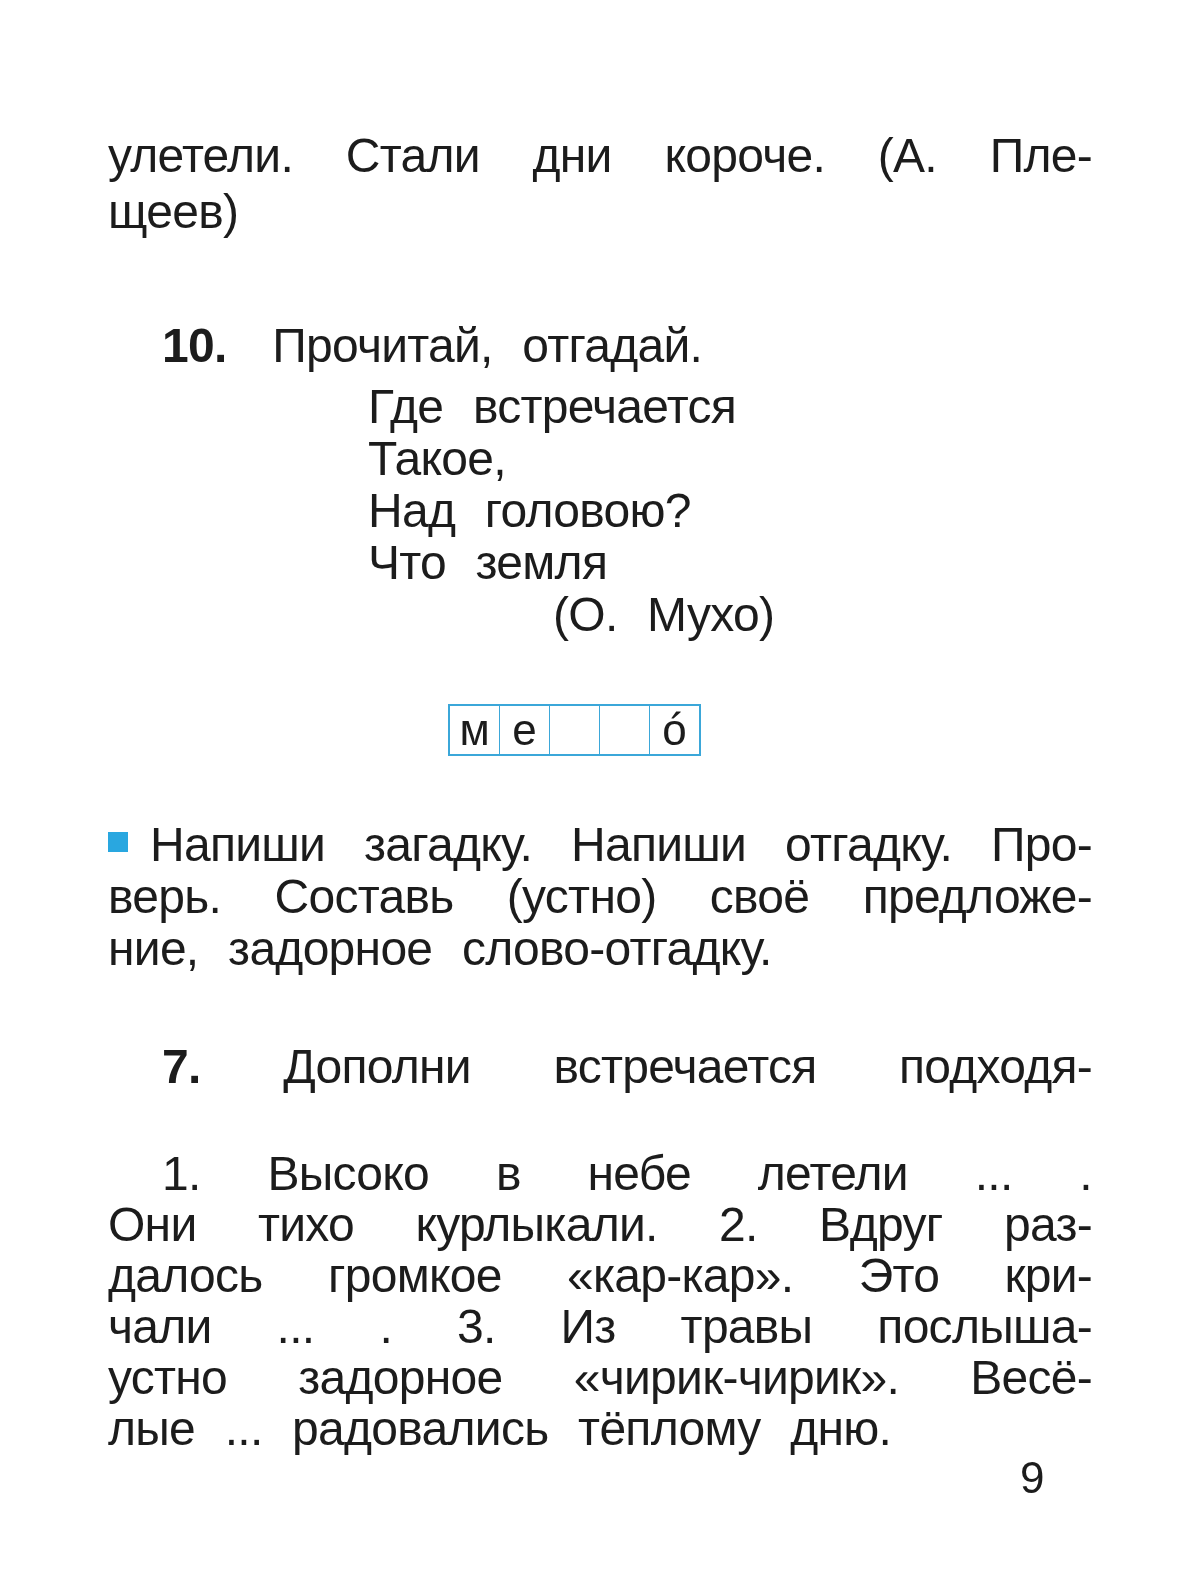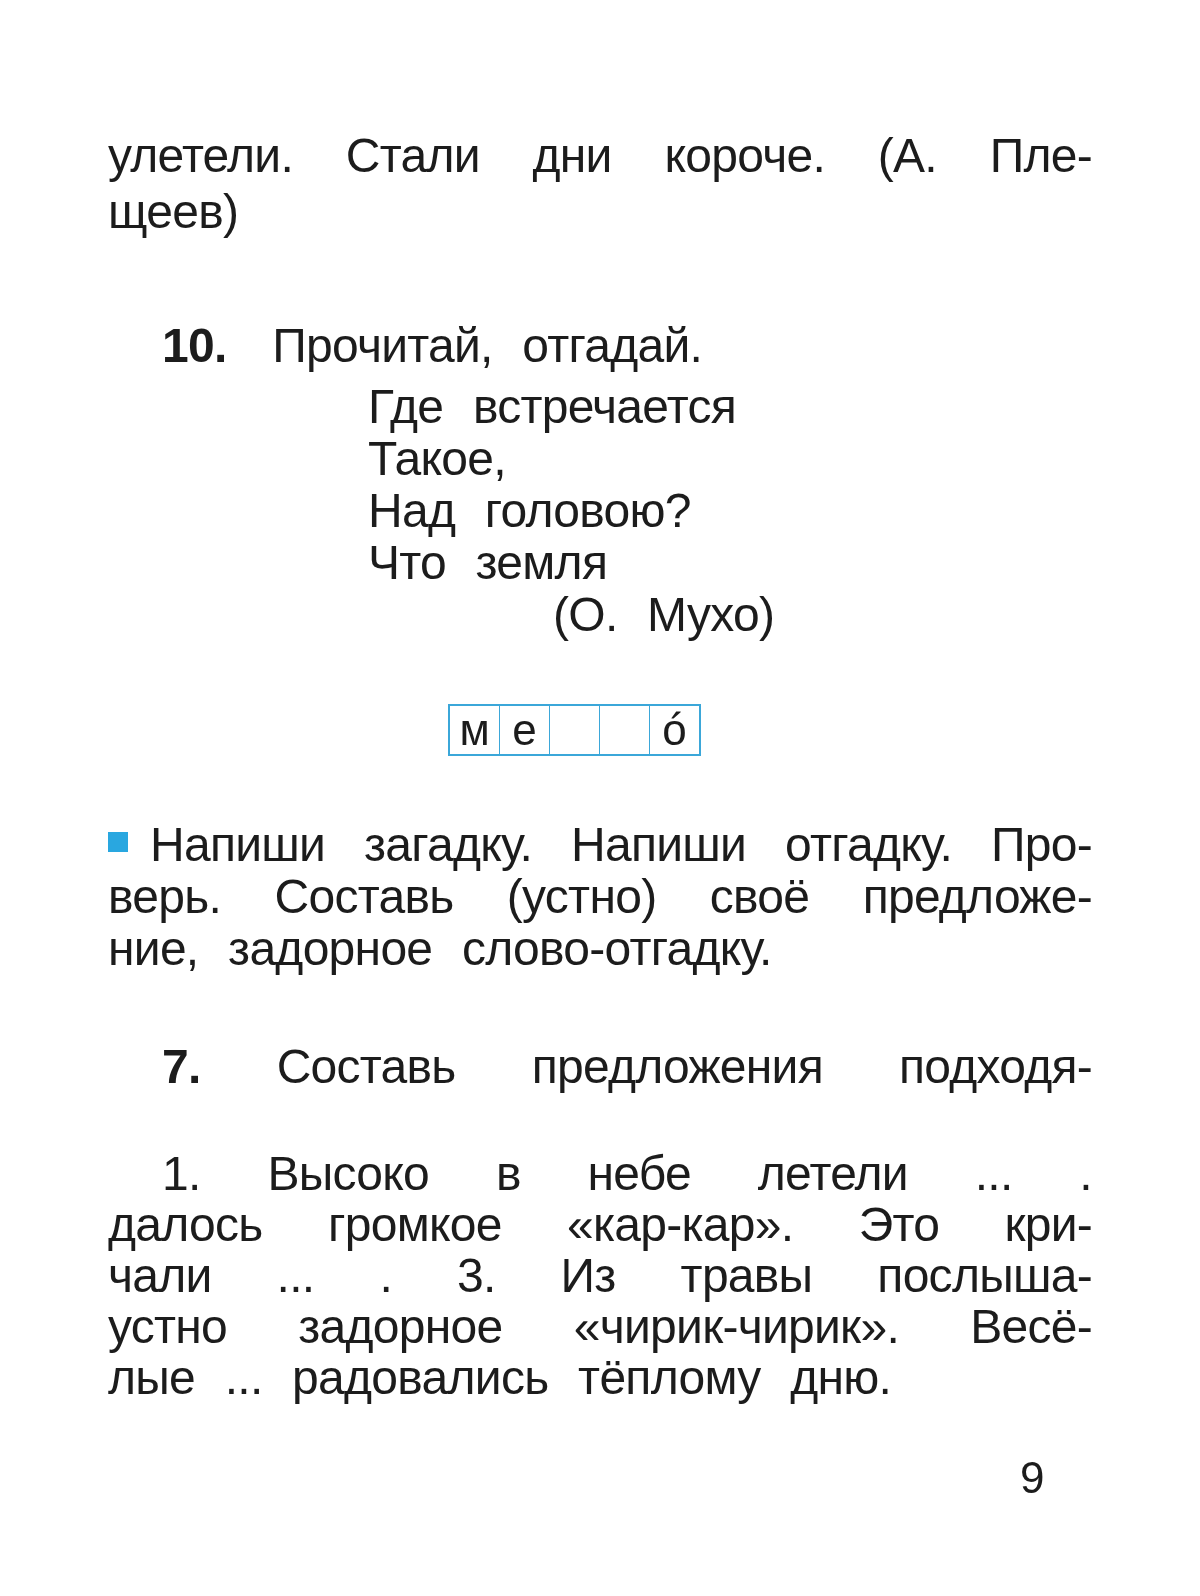--- a/index.html
+++ b/index.html
@@ -119,26 +119,27 @@
   <section class="block task">
     <span class="bullet-sq"></span>
     <div class="line jl indent-task">Напиши загадку. Напиши отгадку. Про-</div>
     <div class="line jl">верь. Составь (устно) своё предложе-</div>
     <div class="line">ние, задорное слово-отгадку.</div>
   </section>
 
   <section class="block ex11h">
     <div class="line jl indent">
       <b class="ex-num">7.</b>
-      <span>Составь предложения подходя-</span>
+      <span>Дополни встречается подходя-</span>
     </div>
   </section>
 
   <section class="block body11">
     <div class="line jl indent">1. Высоко в небе летели ... .</div>
+    <div class="line jl">Они тихо курлыкали. 2. Вдруг раз-</div>
     <div class="line jl">далось громкое «кар-кар». Это кри-</div>
     <div class="line jl">чали ... . 3. Из травы послыша-</div>
     <div class="line jl">устно задорное «чирик-чирик». Весё-</div>
     <div class="line">лые ... радовались тёплому дню.</div>
   </section>
 
   <div class="page-num">9</div>
 
 </div>
 

